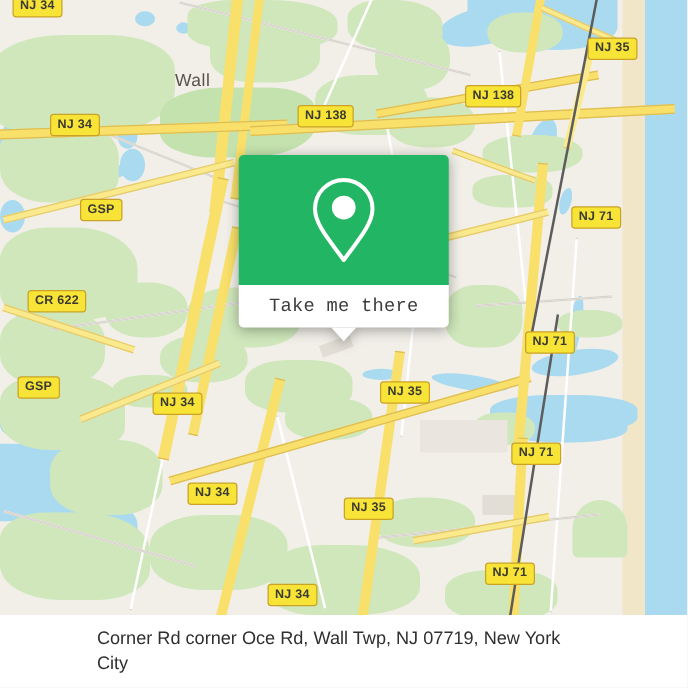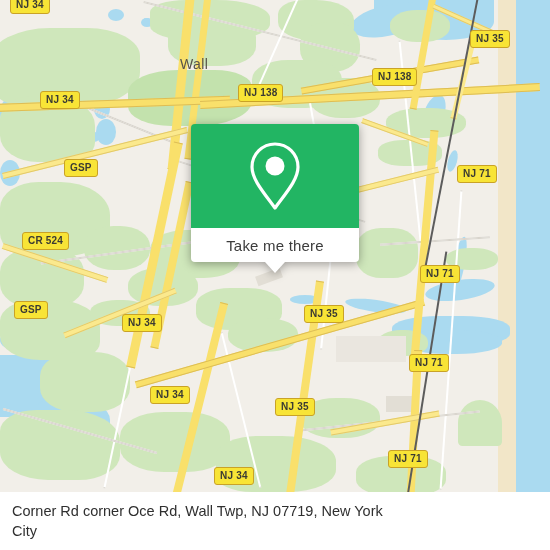--- a/index.html
+++ b/index.html
@@ -27,28 +27,29 @@
   .rail{position:absolute;background:#5c5c5c;}
 
   
   .shield{
     position:absolute;background:#f8e436;border:1px solid #c9a227;border-radius:3px;
     color:#3b3b33;font-size:10px;font-weight:bold;line-height:13px;
     padding:1px 5px 2px 5px;white-space:nowrap;letter-spacing:.2px;
     font-family:"Liberation Sans",sans-serif;
   }
   .cityname{
-    position:absolute;color:#57534a;font-size:14px;letter-spacing:.4px;white-space:nowrap;padding-left:40px;
+    position:absolute;color:#57534a;font-size:14px;letter-spacing:.4px;white-space:nowrap;
   }
 
   
   #popup{
     position:absolute;left:191px;top:124px;width:168px;
     border-radius:4px;
     filter:drop-shadow(0 2px 5px rgba(0,0,0,.35));
+    font-family:Liberation Mono, monospace;
   }
   #popup-top{
     background:#22b563;height:104px;border-radius:4px 4px 0 0;
     display:flex;align-items:center;justify-content:center;
   }
   #popup-bottom{
     background:#ffffff;height:34px;border-radius:0 0 4px 4px;
     display:flex;align-items:center;justify-content:center;
     position:relative;
   }
@@ -64,22 +65,22 @@
     position:absolute;left:0;top:468px;height:24px;
     background:rgba(255,255,255,.78);
     display:flex;align-items:center;padding-left:9px;box-sizing:border-box;
     padding-right:12px;
   }
   #attrib span{color:#3a3a3a;font-size:11.5px;}
 
   
   #footer{
     position:absolute;left:0;top:492px;width:550px;height:58px;background:#ffffff;
-    display:flex;align-items:center;justify-content:space-between;
-    padding:0 12px 0 12px;box-sizing:border-box;
+    display:flex;align-items:center;justify-content:center;
+    padding:0 12px 0 12px;box-sizing:border-box;flex-direction:column;
   }
   #footer-text{
     color:#2f2f2f;font-size:14.5px;line-height:20px;max-width:395px;
   }
   #brand{display:flex;align-items:center;gap:3px;flex:none;}
   #brand-word{color:#1b1b1b;font-size:30px;font-weight:bold;letter-spacing:-1px;line-height:30px;}
 </style>
 </head>
 <body>
 
@@ -195,21 +196,21 @@
 
     <div class="cityname" style="left:140px;top:56px;">Wall</div>
 
     <div class="shield" style="left:10px;top:-4px;">NJ 34</div>
     <div class="shield" style="left:40px;top:91px;">NJ 34</div>
     <div class="shield" style="left:238px;top:84px;">NJ 138</div>
     <div class="shield" style="left:372px;top:68px;">NJ 138</div>
     <div class="shield" style="left:470px;top:30px;">NJ 35</div>
     <div class="shield" style="left:457px;top:165px;">NJ 71</div>
     <div class="shield" style="left:64px;top:159px;">GSP</div>
-    <div class="shield" style="left:22px;top:232px;">CR 524</div>
+    <div class="shield" style="left:22px;top:232px;">CR 622</div>
     <div class="shield" style="left:14px;top:301px;">GSP</div>
     <div class="shield" style="left:122px;top:314px;">NJ 34</div>
     <div class="shield" style="left:420px;top:265px;">NJ 71</div>
     <div class="shield" style="left:304px;top:305px;">NJ 35</div>
     <div class="shield" style="left:150px;top:386px;">NJ 34</div>
     <div class="shield" style="left:275px;top:398px;">NJ 35</div>
     <div class="shield" style="left:409px;top:354px;">NJ 71</div>
     <div class="shield" style="left:388px;top:450px;">NJ 71</div>
     <div class="shield" style="left:214px;top:467px;">NJ 34</div>
 

